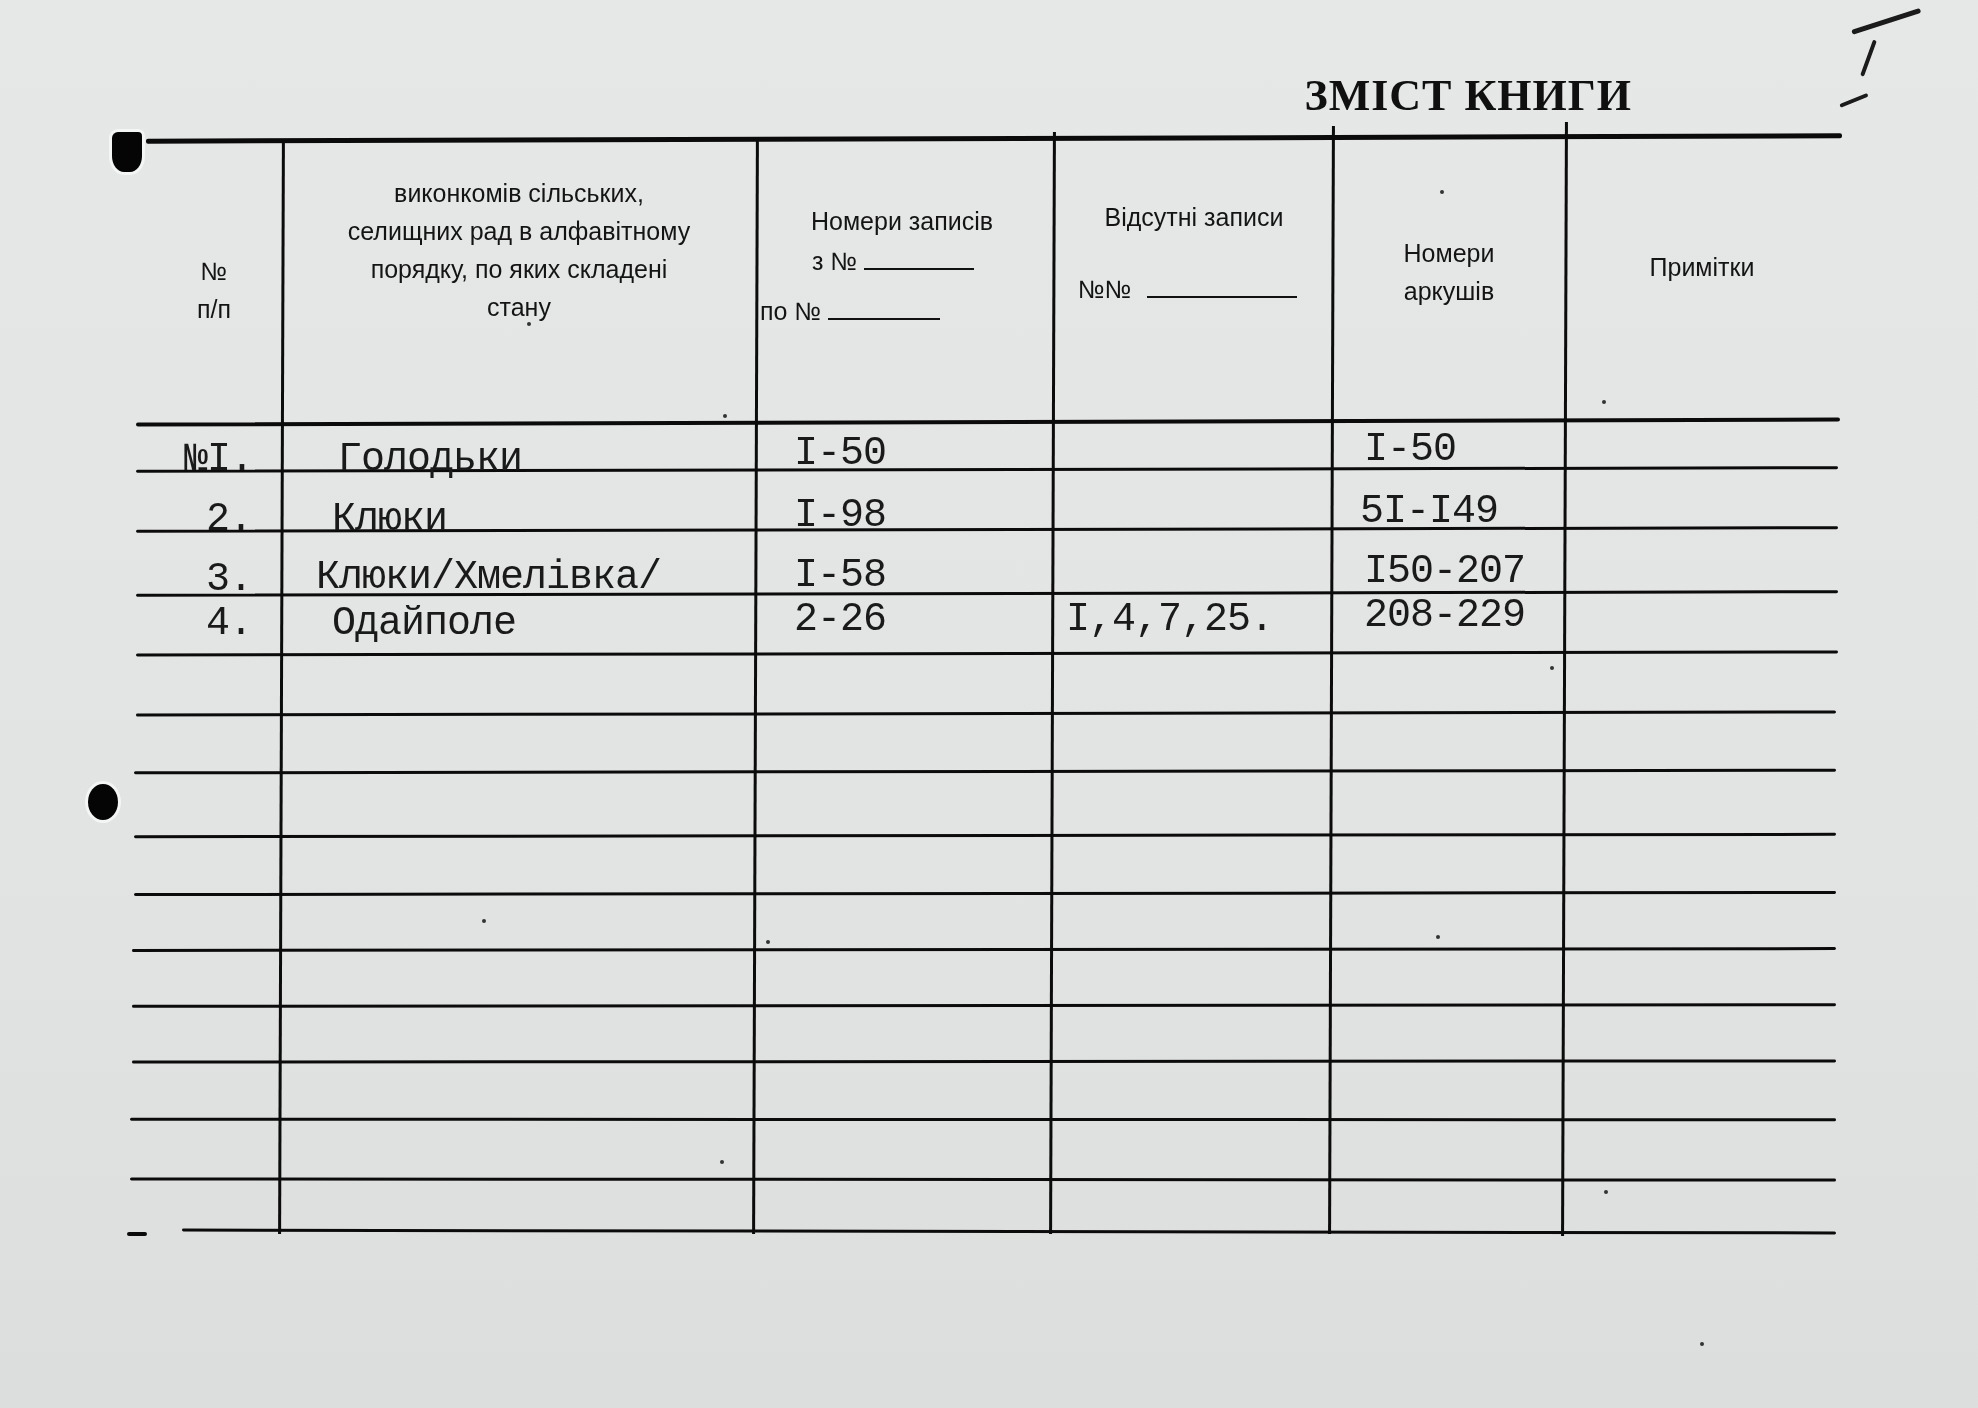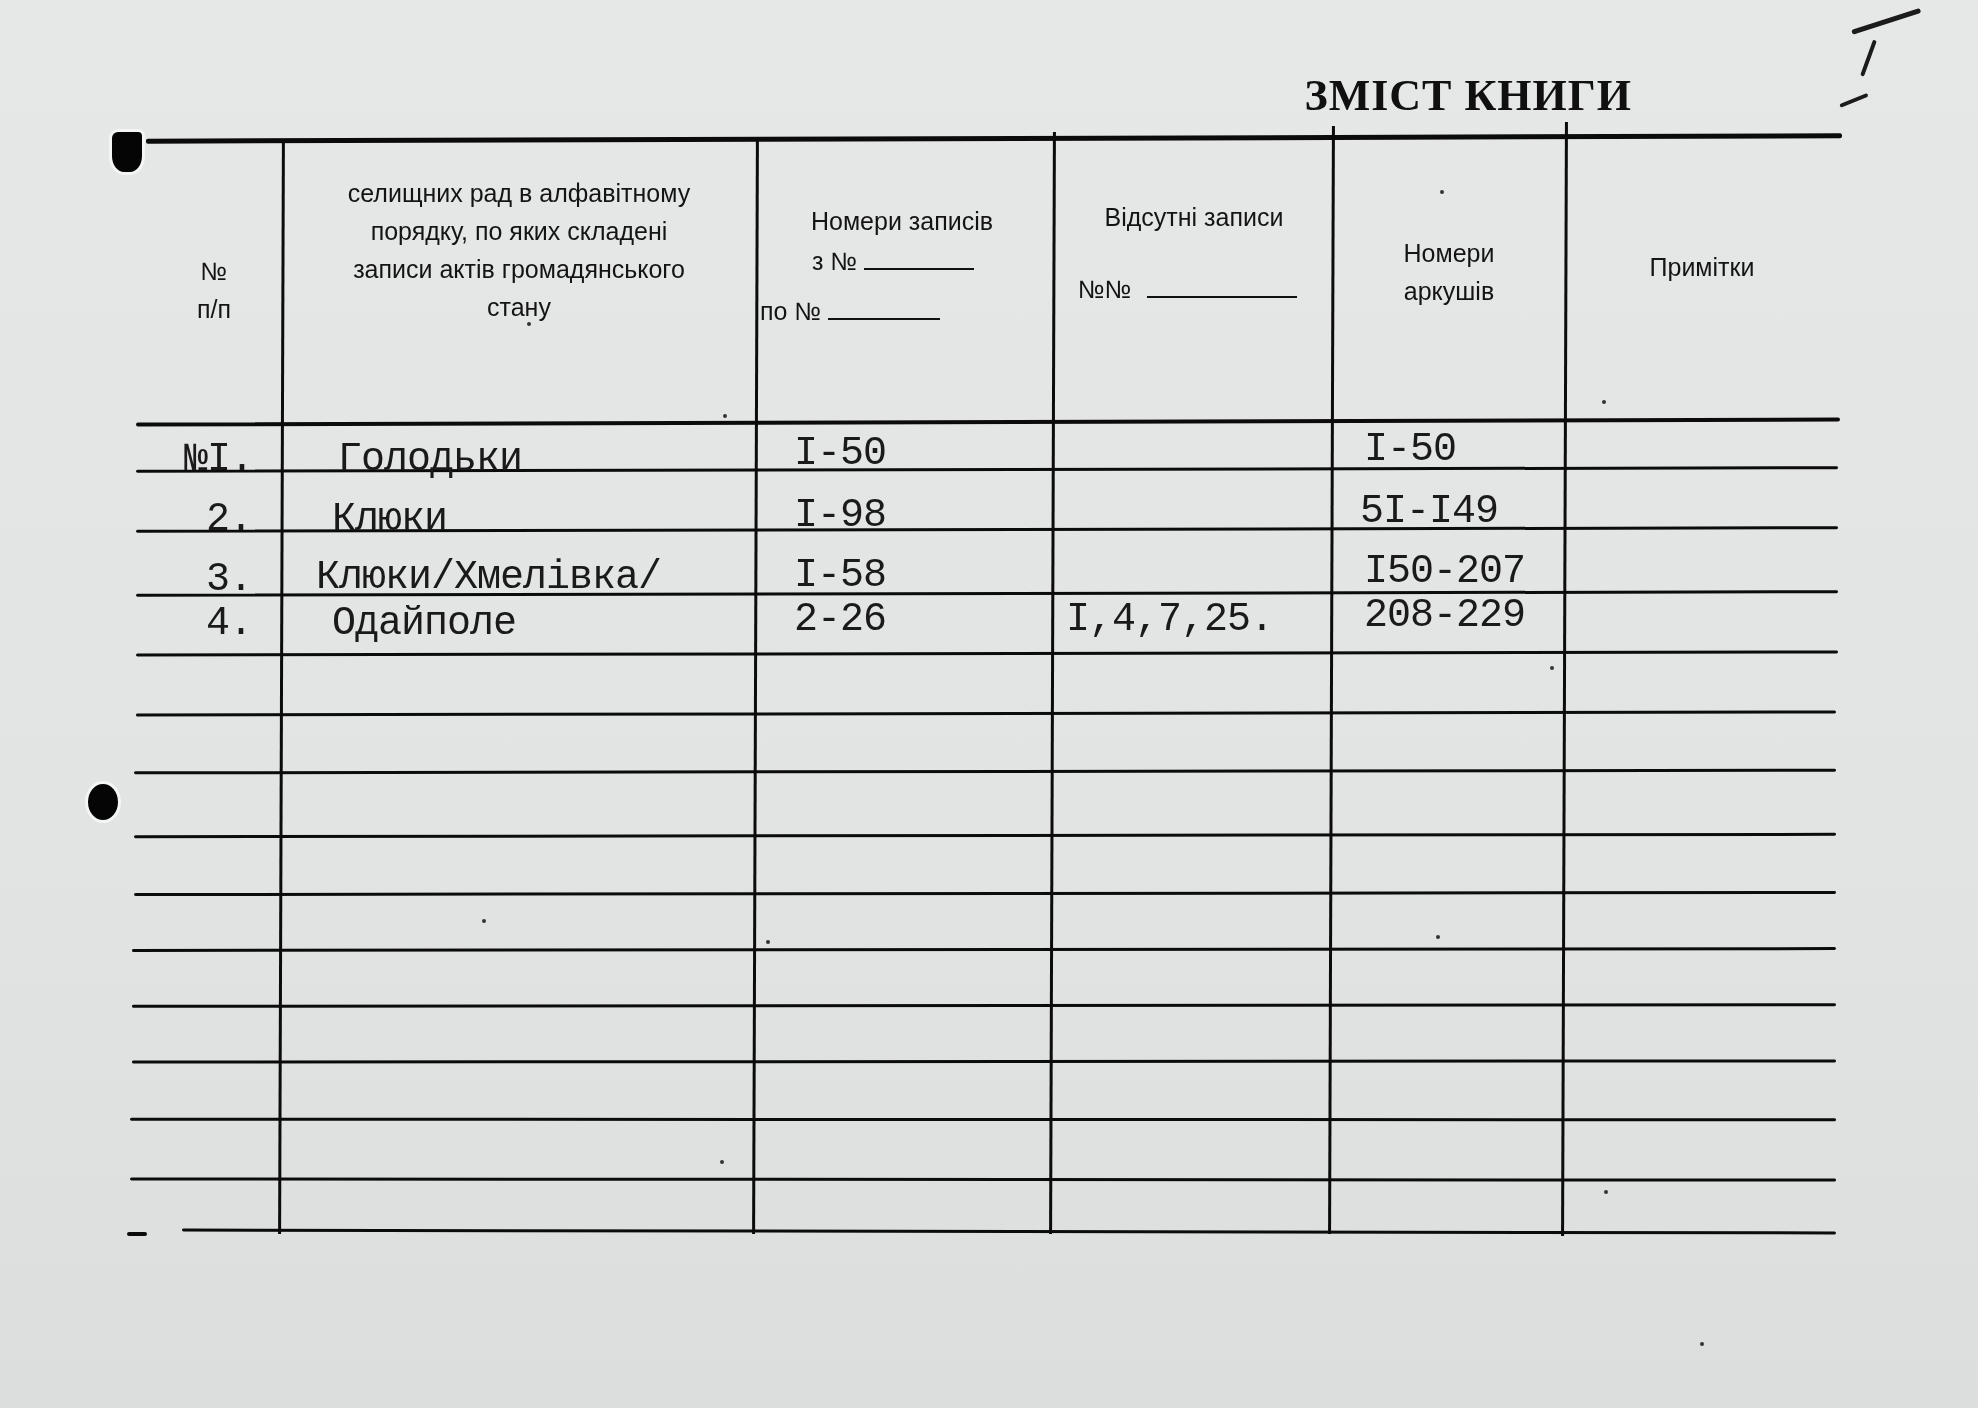--- a/index.html
+++ b/index.html
@@ -129,23 +129,23 @@
     <div class="vline" style="left:1330px; top:126px; height:1108px; transform:rotate(0.2deg);"></div>
     <div class="vline" style="left:1563px; top:122px; height:1114px; transform:rotate(0.2deg);"></div>
   </div>
 
   <div class="hdr" style="left:150px; top:252px; width:128px;">
     <div>№</div>
     <div>п/п</div>
   </div>
 
   <div class="hdr" style="left:286px; top:174px; width:466px; line-height:38px;">
+    <div>виконкомів сільських,</div>
     <div>селищних рад в алфавітному</div>
     <div>порядку, по яких складені</div>
-    <div>записи актів громадянського</div>
     <div>стану</div>
   </div>
 
   <div class="hdr" style="left:760px; top:202px; width:290px; text-align:left;">
     <div style="text-align:center; padding-right:6px;">Номери записів</div>
     <div style="padding-left:52px; margin-top:2px;">
       <span>з №</span>
       <span class="blank" style="width:110px;"></span>
     </div>
     <div style="margin-top:12px;">

